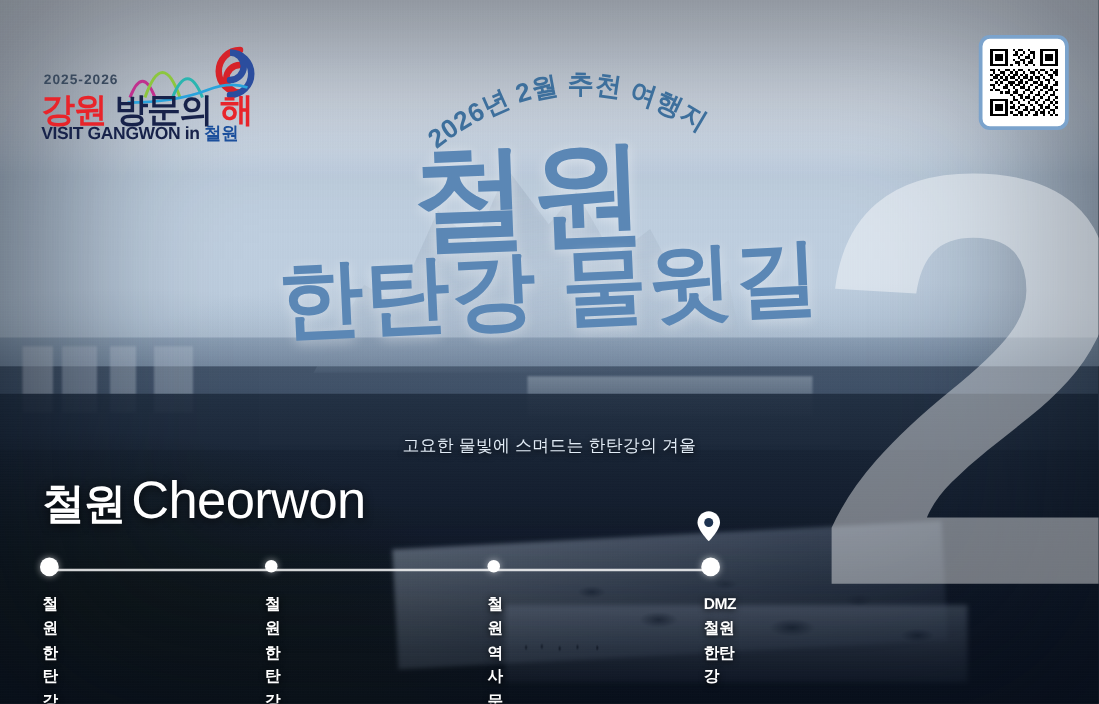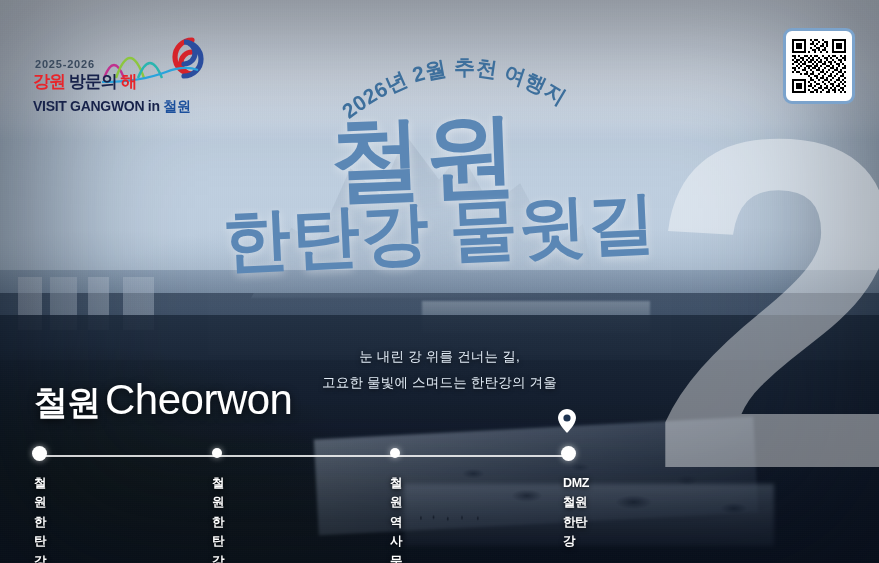--- a/index.html
+++ b/index.html
@@ -133,21 +133,21 @@
 
   
   .logo{position:absolute;left:30px;top:32px;width:175px;height:78px;text-align:right;}
   .logo-year{
     position:absolute;left:5px;top:26px;
     font-size:11px;font-weight:700;letter-spacing:.8px;
     color:#3a4a5e;
   }
   .logo-kr{
     position:absolute;left:3px;top:38px;
-    font-size:17px;font-weight:700;letter-spacing:-1px;
+    font-size:27px;font-weight:700;letter-spacing:-1px;
     white-space:nowrap;
   }
   .logo-kr .r{color:#e8242a;}
   .logo-kr .n{color:#17224a;}
   .logo-en{
     position:absolute;left:3px;top:66px;
     font-size:14px;font-weight:700;letter-spacing:-.3px;
     color:#17224a;white-space:nowrap;
   }
   .logo-en .blue{color:#1b4f9c;}
@@ -489,21 +489,20 @@
       <textPath href="#arcPath" startOffset="50%" text-anchor="middle">2026년 2월 추천 여행지</textPath>
     </text>
   </svg>
 
   <div class="title-main">
     <div class="title-l1">철원</div>
     <div class="title-l2">한탄강 물윗길</div>
   </div>
 
   <div class="subtitle">
-    <div>눈 내린 강 위를 건너는 길,</div>
     <div>고요한 물빛에 스며드는 한탄강의 겨울</div>
   </div>
 
   <div class="placename">
     <span class="kr">철원</span><span class="en">Cheorwon</span>
   </div>
 
   <div class="timeline">
     <div class="tl-line"></div>
     <div id="tl-nodes">

